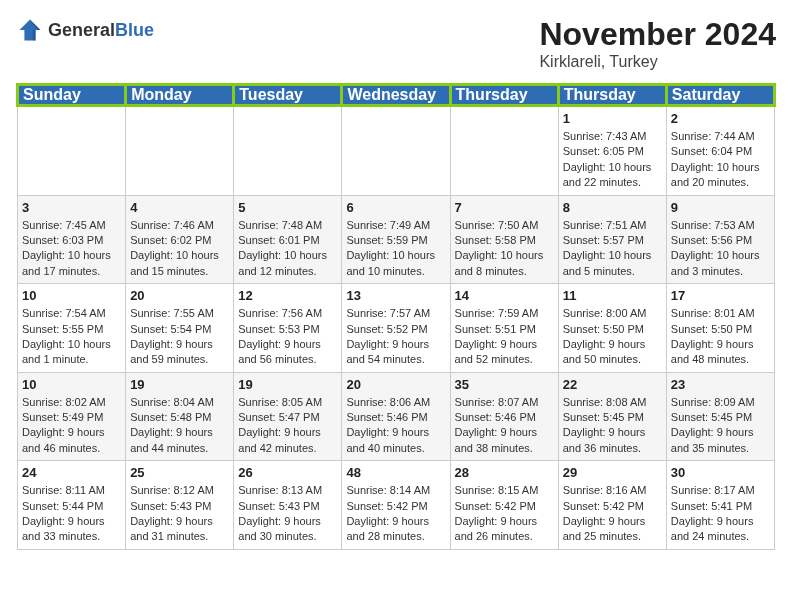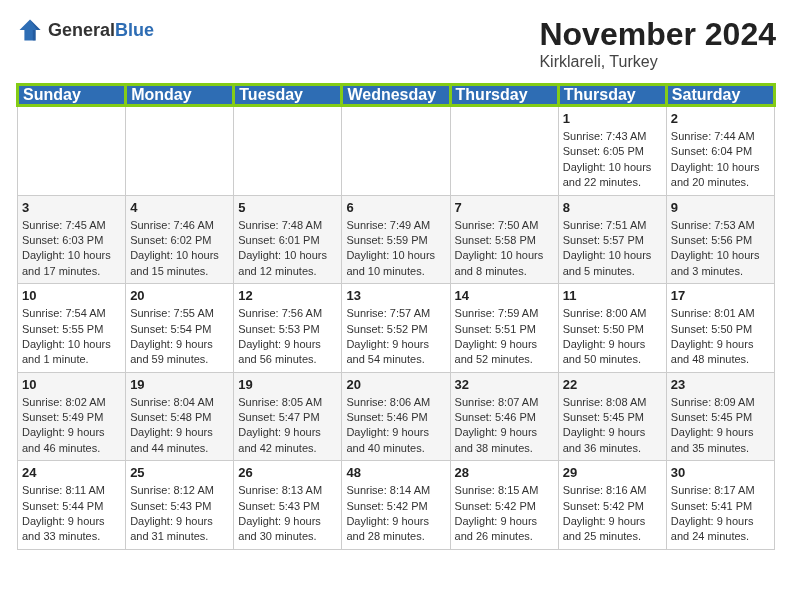--- a/index.html
+++ b/index.html
@@ -209,21 +209,21 @@
         </td>
         <td>
           <div class="day-number">19</div>
           <div class="day-info">Sunrise: 8:05 AM<br>Sunset: 5:47 PM<br>Daylight: 9 hours and 42 minutes.</div>
         </td>
         <td>
           <div class="day-number">20</div>
           <div class="day-info">Sunrise: 8:06 AM<br>Sunset: 5:46 PM<br>Daylight: 9 hours and 40 minutes.</div>
         </td>
         <td>
-          <div class="day-number">32</div>
+          <div class="day-number">35</div>
           <div class="day-info">Sunrise: 8:07 AM<br>Sunset: 5:46 PM<br>Daylight: 9 hours and 38 minutes.</div>
         </td>
         <td>
           <div class="day-number">22</div>
           <div class="day-info">Sunrise: 8:08 AM<br>Sunset: 5:45 PM<br>Daylight: 9 hours and 36 minutes.</div>
         </td>
         <td>
           <div class="day-number">23</div>
           <div class="day-info">Sunrise: 8:09 AM<br>Sunset: 5:45 PM<br>Daylight: 9 hours and 35 minutes.</div>
         </td>

